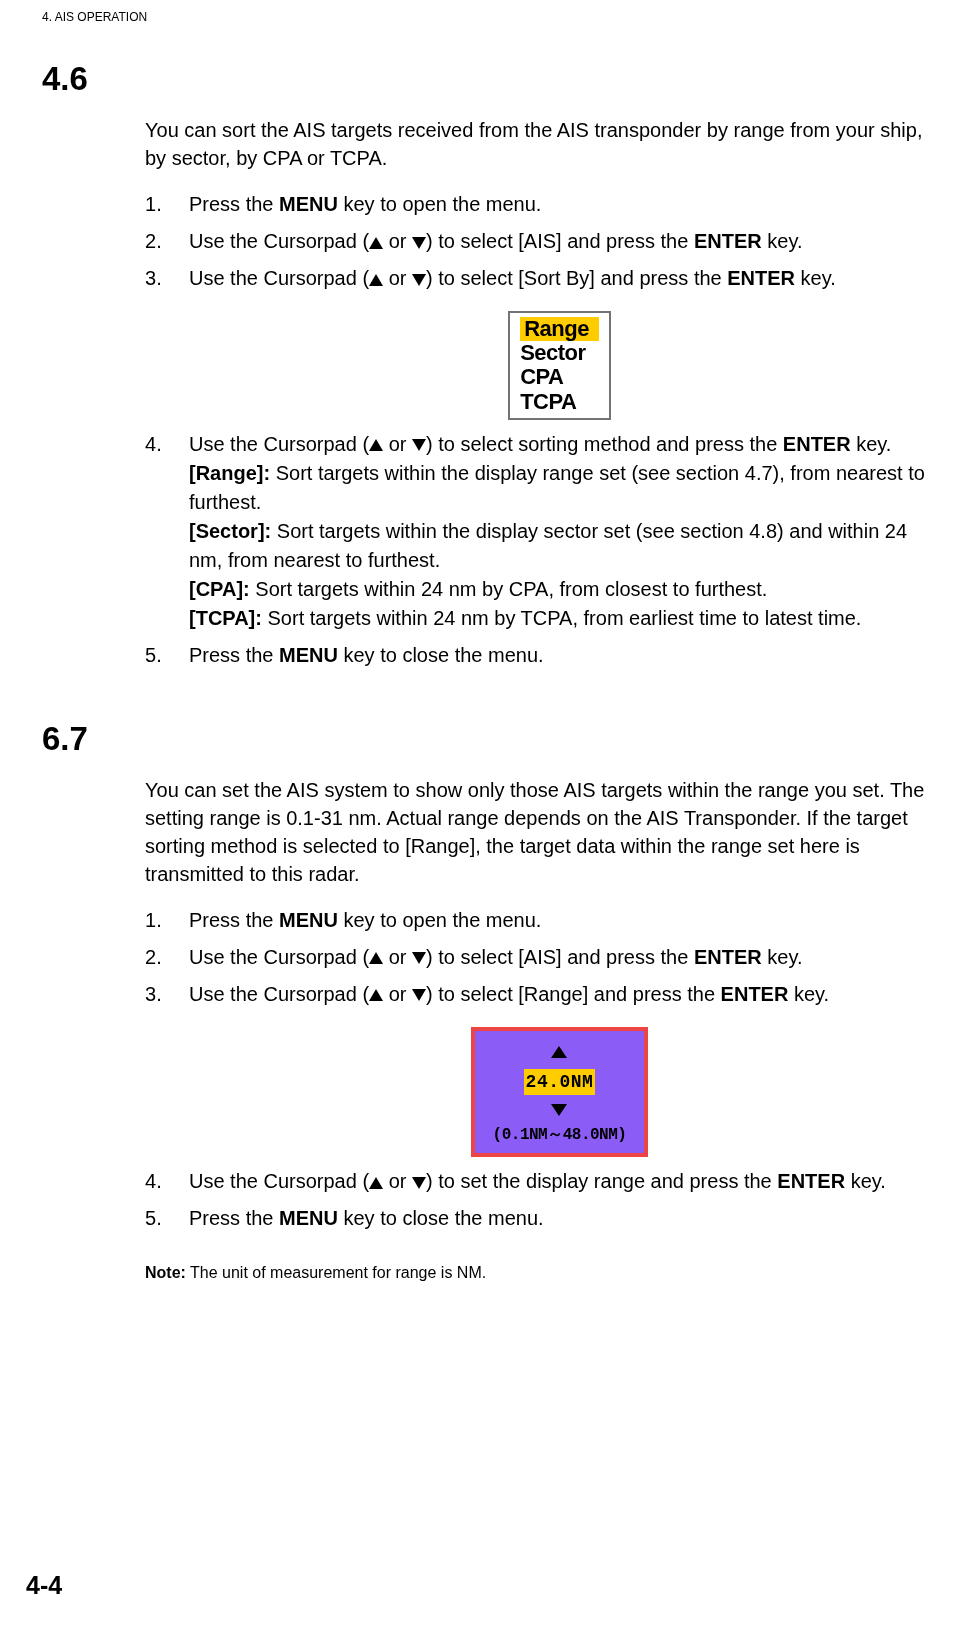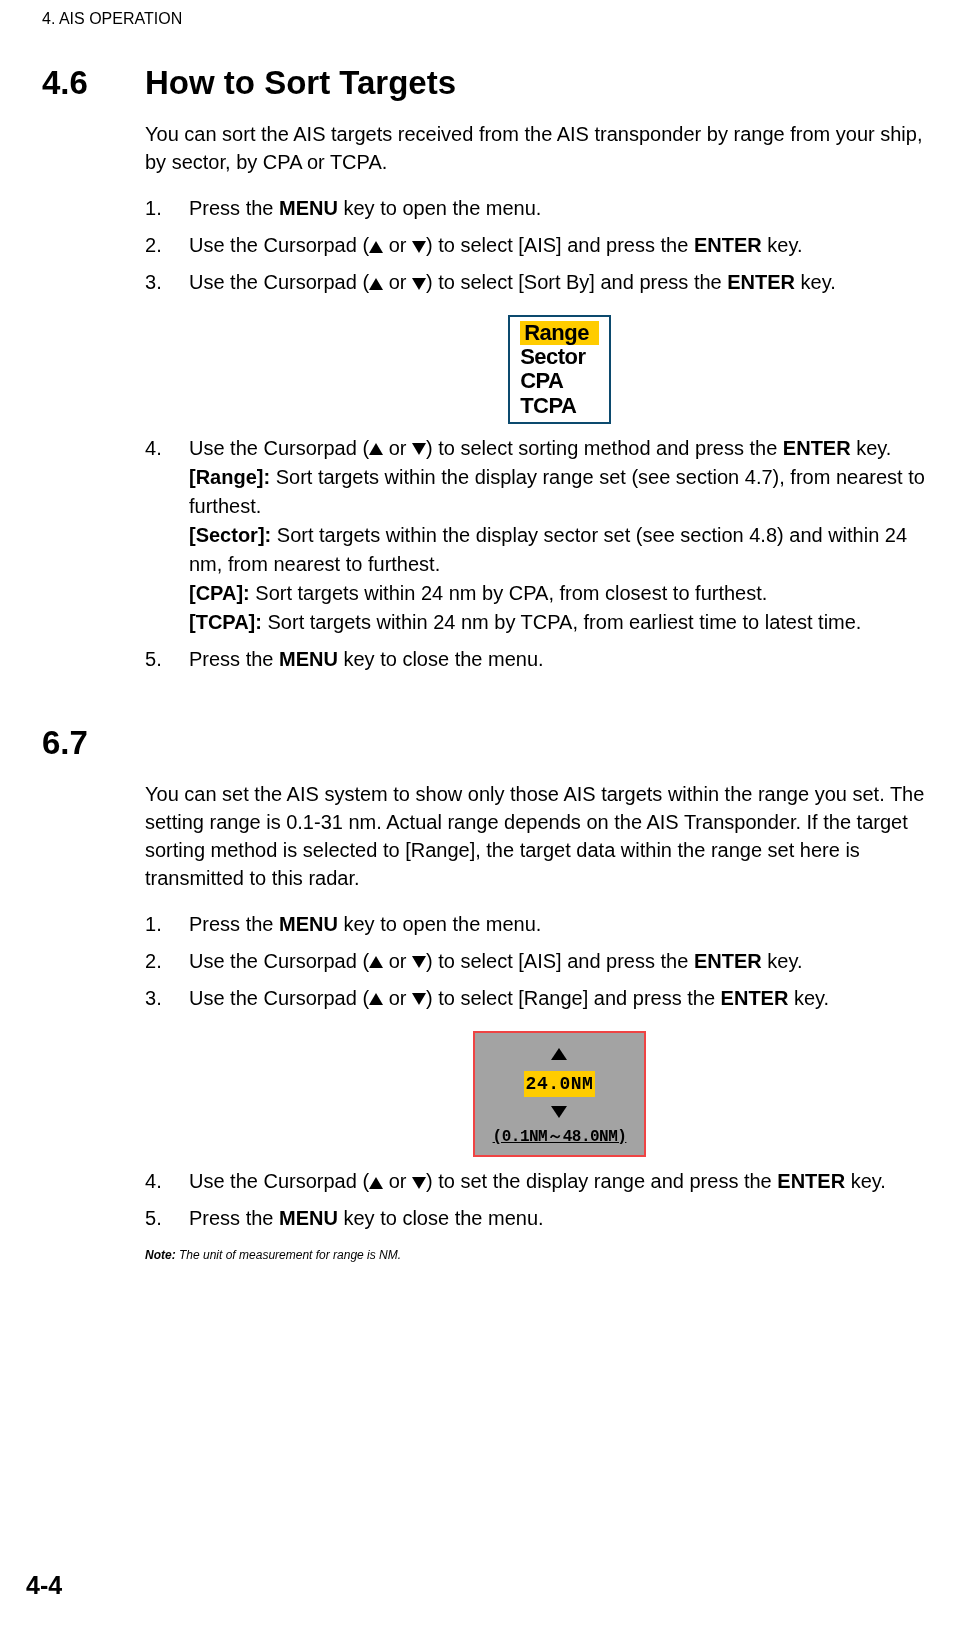--- a/index.html
+++ b/index.html
@@ -6,21 +6,21 @@
     body {
       width: 972px;
       height: 1640px;
       background: #fff;
       font-family: Arial, Helvetica, sans-serif;
       color: #000;
       position: relative;
       padding: 10px 42px 0 42px;
     }
     .header-chapter {
-      font-size: 16px;
+      font-size: 12px;
       margin-bottom: 36px;
     }
     .section { margin-bottom: 50px; }
     .section-row { display: flex; align-items: flex-start; margin-bottom: 18px; }
     .section-num {
       font-size: 33px;
       font-weight: bold;
       width: 103px;
       flex: 0 0 103px;
     }
@@ -41,63 +41,62 @@
     }
     .ol > li::before {
       content: counter(step) ".";
       position: absolute;
       left: 0;
     }
     .bold { font-weight: bold; }
     .figure-wrap { text-align: center; margin: 18px 0 10px 0; }
     .sort-box {
       display: inline-block;
-      border: 2px solid #0c4a6e;
+      border: 2px solid #737373;
       background: #fff;
       padding: 4px 6px;
       text-align: left;
     }
     .sort-box .opt {
       font-family: "Arial Narrow", Arial, sans-serif;
       font-weight: bold;
       font-size: 22px;
       line-height: 1.1;
       letter-spacing: -0.5px;
       padding: 0 4px;
     }
     .sort-box .sel { background: #ffcc00; display:inline-block; padding: 0 10px 0 4px;}
     .fig-caption {
       font-style: italic;
       font-size: 20px;
       margin-top: 8px;
     }
     .range-box {
       display: inline-block;
-      border: 2px solid #ef4444;
-      background: #a3a3a3;
+      border: 4px solid #ef4444;
+      background: #8b5cf6;
       padding: 6px 18px;
       text-align: center;
-      text-decoration: underline;
     }
     .range-value {
       background: #ffcc00;
       font-family: "Courier New", monospace;
       font-weight: bold;
       font-size: 18px;
       padding: 0 2px;
       display: inline-block;
       letter-spacing: 0.5px;
     }
     .range-hint {
       font-family: "Courier New", monospace;
       font-size: 16px;
       font-weight: bold;
       letter-spacing: -0.5px;
     }
-    .note { font-size: 12px; line-height: 1.45; margin-top: 14px; font-style: italic; }
+    .note { font-size: 16px; line-height: 1.45; margin-top: 28px; }
     .page-num {
       position: absolute;
       bottom: 40px;
       left: 26px;
       font-size: 25px;
       font-weight: bold;
     }
     .tri-up, .tri-down {
       display: inline-block;
       width: 0; height: 0;
@@ -129,21 +128,20 @@
     }
   </style>
 </head>
 <body>
 
 <div class="header-chapter">4.  AIS OPERATION</div>
 
 <div class="section">
   <div class="section-row">
     <div class="section-num">4.6</div>
-    <div class="section-title">How to Sort Targets</div>
   </div>
   <div class="body-col">
     <p class="intro">You can sort the AIS targets received from the AIS transponder by range from your ship, by sector, by CPA or TCPA.</p>
     <ol class="ol">
       <li>
         <span>Press the </span><span class="bold">MENU</span><span> key to open the menu.</span>
       </li>
       <li>
         <span>Use the Cursorpad (</span><span class="tri-up"></span><span> or </span><span class="tri-down"></span><span>) to select [AIS] and press the </span><span class="bold">ENTER</span><span> key.</span>
       </li>

